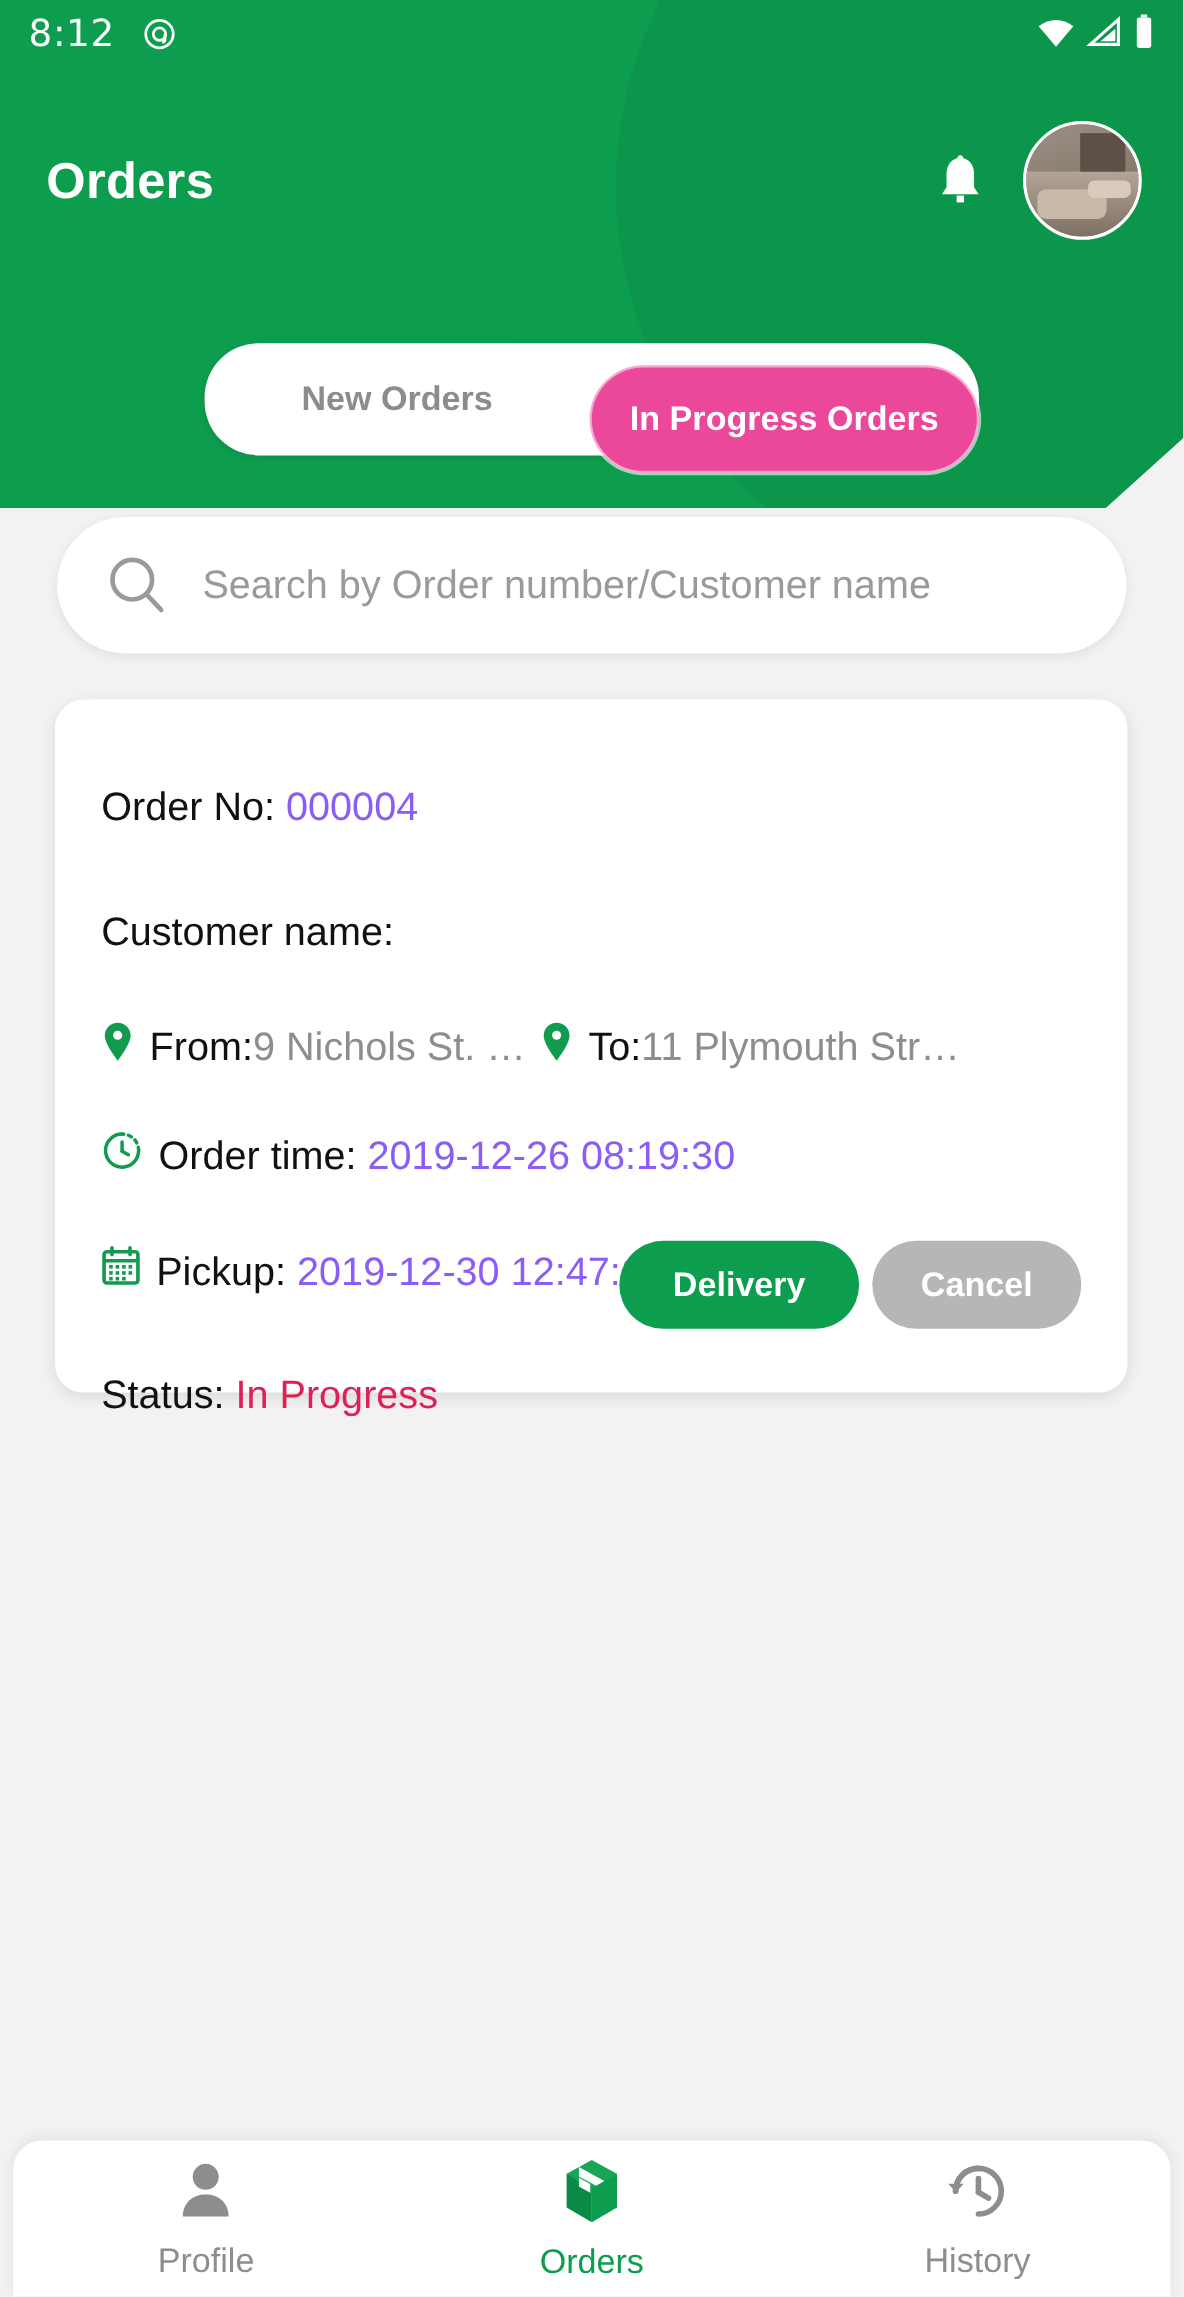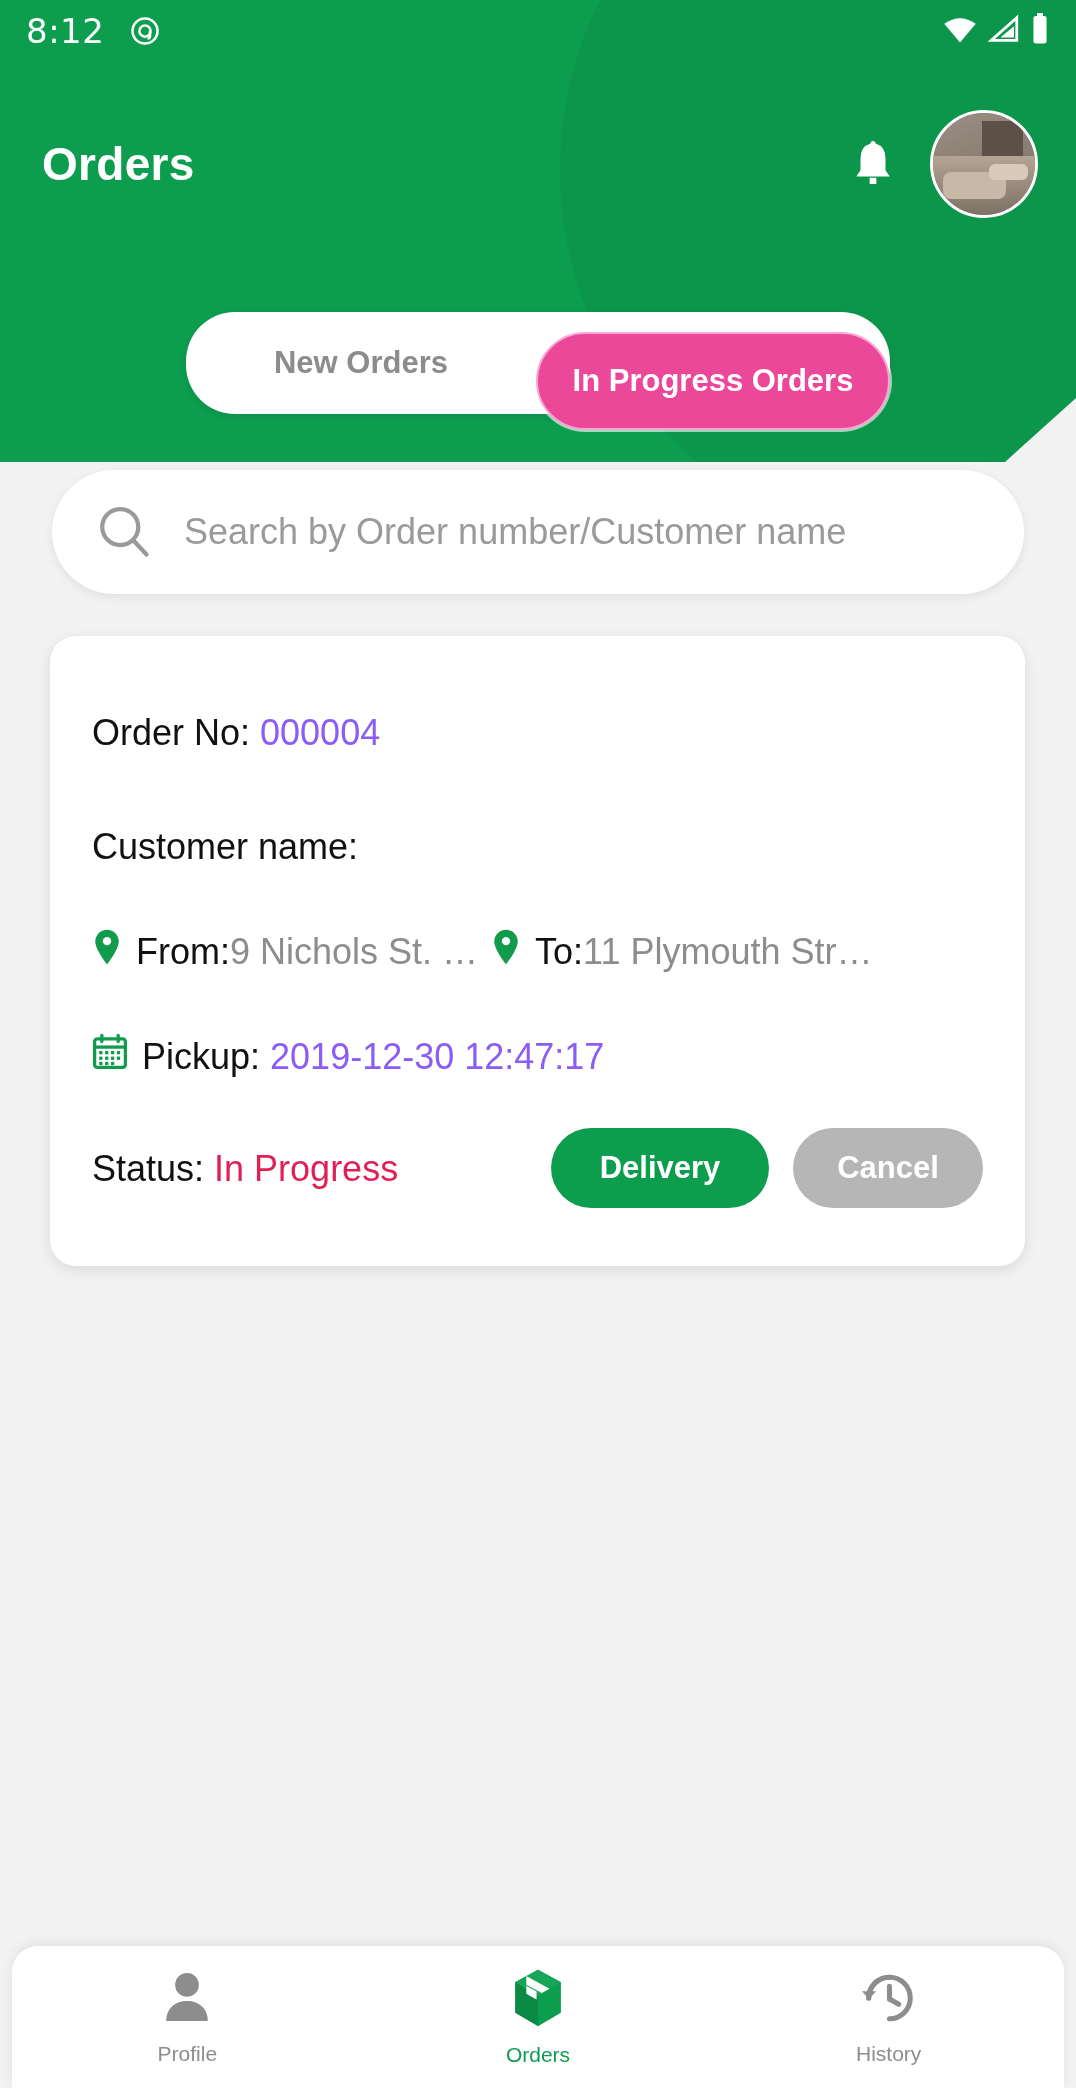--- a/index.html
+++ b/index.html
@@ -206,21 +206,21 @@
   .trunc-to { display: inline-block; max-width: 290px; overflow: hidden;
     text-overflow: ellipsis; white-space: nowrap; color: #8d8d8d; }
   .status-val { color: #e01f55; margin-left: 10px; }
 
   .card-actions {
     position: absolute;
     right: 42px;
     bottom: 58px;
     display: flex;
     align-items: center;
-    gap: 24px;
+    gap: 12px;
   }
   .btn {
     border: none;
     border-radius: 40px;
     font-size: 31px;
     font-weight: bold;
     color: #ffffff;
     font-family: "Liberation Sans", sans-serif;
     height: 80px;
     cursor: pointer;
@@ -242,21 +242,21 @@
     box-shadow: 0 -3px 12px rgba(0,0,0,0.07);
   }
   .navitem {
     flex: 1;
     display: flex;
     flex-direction: column;
     align-items: center;
     justify-content: center;
     gap: 10px;
   }
-  .navlabel { font-size: 21px; color: #8d8d8d; }
+  .navlabel { font-size: 31px; color: #8d8d8d; }
   .navitem.active .navlabel { color: #0d9d4f; }
 </style>
 </head>
 <body>
 
 <div id="app">
 
   <div class="header-wrap">
     <div class="header-bg">
       <div class="header-blob"></div>
@@ -358,20 +358,32 @@
           <svg width="30" height="38" viewBox="0 0 16 22">
             <path d="M8 1 C4.2 1 1.2 4 1.2 7.8 C1.2 12.6 8 21 8 21 C8 21 14.8 12.6 14.8 7.8 C14.8 4 11.8 1 8 1 Z" fill="#109b4d"></path>
             <circle cx="8" cy="7.6" r="2.4" fill="#ffffff"></circle>
           </svg>
         </span>
         <span>To:</span>
         <span class="trunc-to">11 Plymouth Stre...</span>
       </span>
     </div>
 
+    <div class="row r-time">
+      <span class="ic">
+        <svg width="38" height="38" viewBox="0 0 24 24">
+          <path d="M12 2.5 A9.5 9.5 0 1 0 21.5 12" fill="none" stroke="#109b4d" stroke-width="2" stroke-linecap="round"></path>
+          <path d="M21.5 12 A9.5 9.5 0 0 0 12 2.5" fill="none" stroke="#109b4d" stroke-width="2" stroke-linecap="round" stroke-dasharray="2 2.6"></path>
+          <line x1="12" y1="7" x2="12" y2="12.4" stroke="#109b4d" stroke-width="2" stroke-linecap="round"></line>
+          <line x1="12" y1="12.4" x2="15.6" y2="14.4" stroke="#109b4d" stroke-width="2" stroke-linecap="round"></line>
+        </svg>
+      </span>
+      <span>Order time:</span>
+      <span class="val">2019-12-26 08:19:30</span>
+    </div>
 
     <div class="row r-pickup">
       <span class="ic">
         <svg width="36" height="38" viewBox="0 0 22 22">
           <rect x="1.6" y="3" width="18.8" height="17.4" rx="1.6" fill="none" stroke="#109b4d" stroke-width="2"></rect>
           <line x1="1.6" y1="8" x2="20.4" y2="8" stroke="#109b4d" stroke-width="2"></line>
           <line x1="6" y1="0.8" x2="6" y2="4.6" stroke="#109b4d" stroke-width="2" stroke-linecap="round"></line>
           <line x1="16" y1="0.8" x2="16" y2="4.6" stroke="#109b4d" stroke-width="2" stroke-linecap="round"></line>
           <g fill="#109b4d">
             <rect x="4.4" y="10.4" width="2" height="2"></rect>

